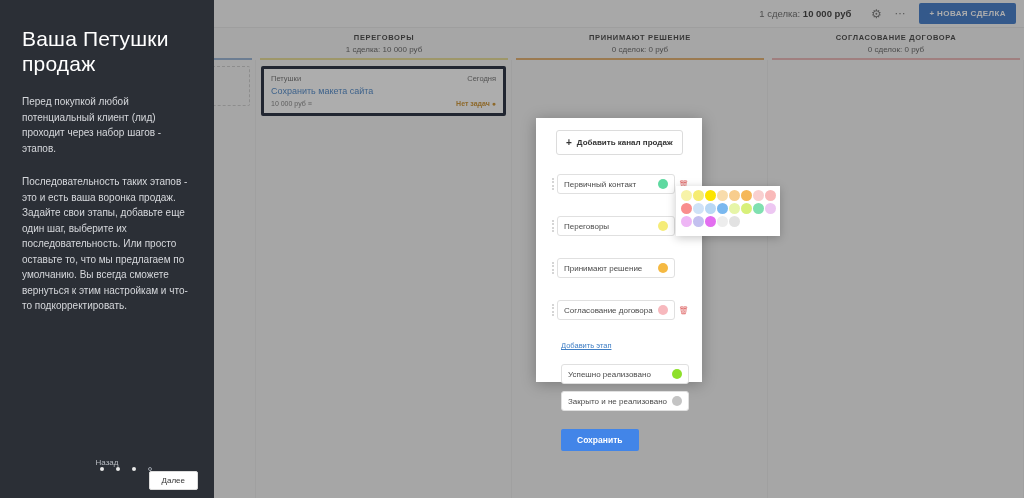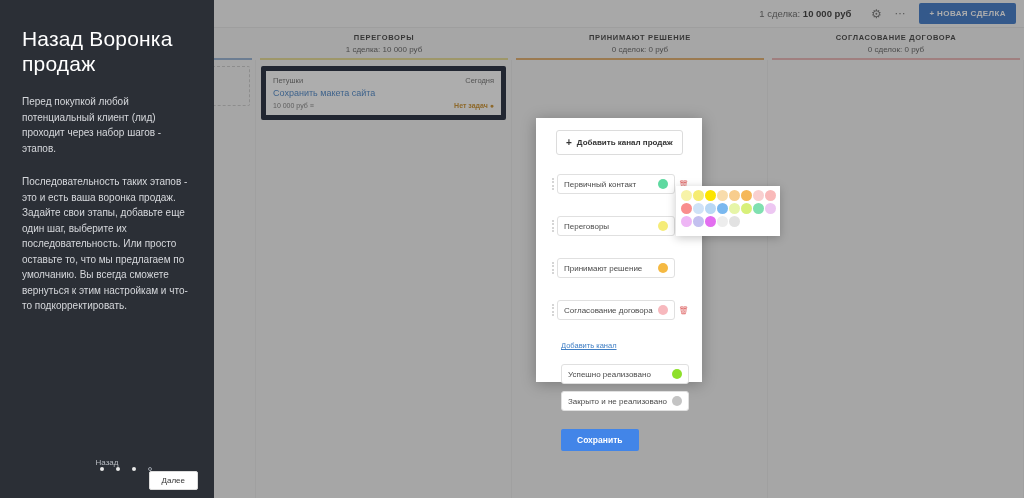--- a/index.html
+++ b/index.html
@@ -51,21 +51,21 @@
   .col-head .s { font-size: 8px; color: #555; margin-top: 3px; }
   .col-bar { position: absolute; left: 4px; right: 4px; bottom: -2px; height: 2px; }
 
   
   .board { position: absolute; left: 0; top: 60px; width: 1024px; bottom: 0; display: flex; }
   .board-col { flex: 1 1 0; padding: 6px 5px; border-right: 1px solid #e9e9e9; }
   .placeholder {
     height: 40px; border: 1px dashed #c9c9c9; border-radius: 2px; background: transparent;
   }
   .deal-card {
-    background: #fff; border-radius: 2px; border: 5px solid #0f172a;
+    background: #fff; border-radius: 2px; border: 3px solid #0f172a;
     padding: 5px 7px 6px 7px; position: relative;
   }
   .deal-card .row1 { display: flex; justify-content: space-between; font-size: 7.5px; color: #666; }
   .deal-card .title { font-size: 9px; color: #3f7ec4; margin-top: 3px; }
   .deal-card .row3 { display: flex; justify-content: space-between; margin-top: 4px; font-size: 7px; color: #777; }
   .deal-card .task { color: #c98a20; font-weight: bold; }
 
   
   .panel {
     position: absolute; left: 0; top: 0; width: 214px; height: 498px;
@@ -205,21 +205,21 @@
       </div>
       <div class="board-col"></div>
       <div class="board-col"></div>
     </div>
 
   </div>
 
   <div class="crm-dim"></div>
 
   <div class="panel">
-    <h1>Назад Воронка продаж</h1>
+    <h1>Ваша Петушки продаж</h1>
     <p>Перед покупкой любой потенциальный клиент (лид) проходит через набор шагов - этапов.</p>
     <p>Последовательность таких этапов - это и есть ваша воронка продаж. Задайте свои этапы, добавьте еще один шаг, выберите их последовательность. Или просто оставьте то, что мы предлагаем по умолчанию. Вы всегда сможете вернуться к этим настройкам и что-то подкорректировать.</p>
     <div class="panel-foot">
       <span class="back-link">Назад</span>
       <span class="dots">
         <i class="dot"></i>
         <i class="dot"></i>
         <i class="dot"></i>
         <i class="dot hollow"></i>
       </span>
@@ -283,21 +283,21 @@
           <i></i>
           <i></i>
         </span>
       <span class="stage-box">
         <span class="label">Согласование договора</span>
         <span class="swatch" style="background:#f7b8bd"></span>
       </span>
       <span class="trash">🗑</span>
     </div>
 
-    <a class="add-stage">Добавить канал</a>
+    <a class="add-stage">Добавить этап</a>
 
     <div class="final-row">
       <span class="final-box">
         <span class="label">Успешно реализовано</span>
         <span class="swatch" style="background:#8ee02a"></span>
       </span>
     </div>
 
     <div class="final-row">
       <span class="final-box">

